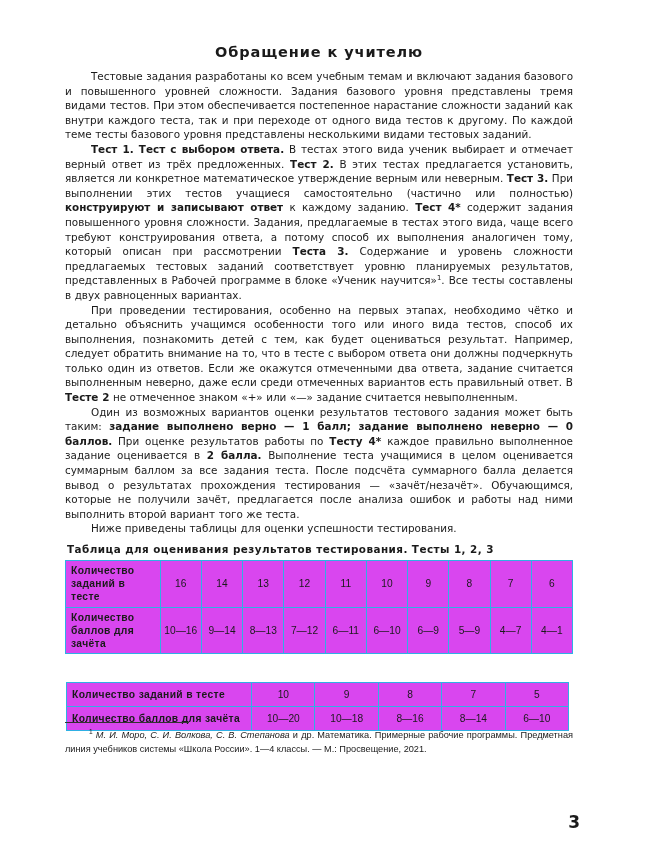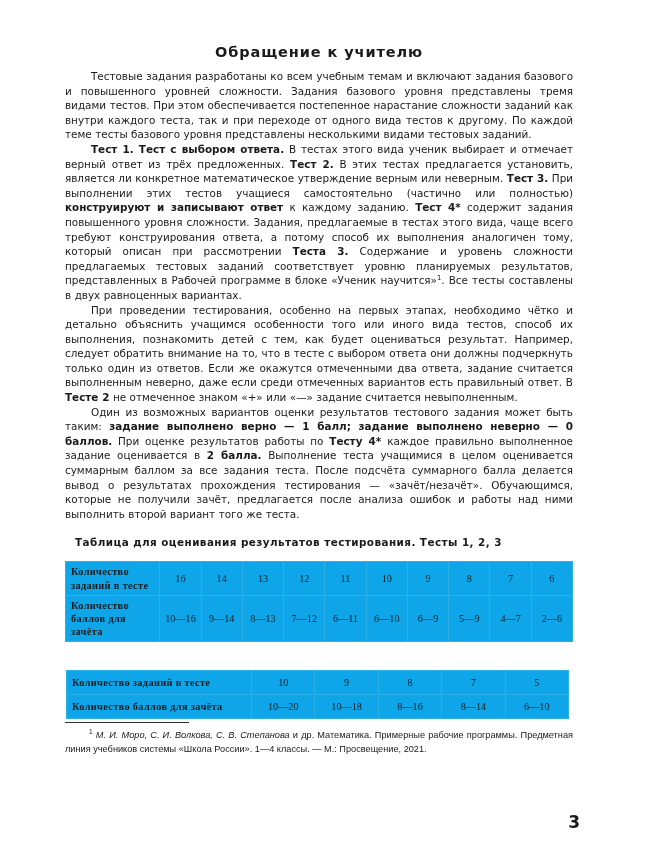--- a/index.html
+++ b/index.html
@@ -51,29 +51,29 @@
   sup.fnref {
     font-size: 6.8px;
     vertical-align: super;
     line-height: 0;
   }
   
   .tbl-caption {
     font-size: 10.4px;
     font-weight: bold;
     letter-spacing: 0.45px;
-    margin: 8px;
+    margin: 0;
     font-family: "DejaVu Sans", sans-serif;
   }
   .tbl-caption.left { text-align: left; padding-left: 2px; }
   .tbl-caption.center { text-align: center; }
   table.grid {
     border-collapse: collapse;
-    font-family: Liberation Serif, serif;
-    background: #0ea5e9;
+    font-family: Liberation Sans, sans-serif;
+    background: #d946ef;
   }
   table.grid td {
     border: 1.4px solid #2fb0e4;
     text-align: center;
     vertical-align: middle;
     font-size: 10.2px;
     color: #1a1a1a;
     padding: 0;
   }
   table.grid td.rowhead {
@@ -133,20 +133,21 @@
 <div class="page">
 
   <div class="content">
 
     <h1 class="title">Обращение к учителю</h1>
 
     <p class="body-par"><span>Тестовые задания разработаны ко всем учебным темам и включают задания базового и повышенного уровней сложности. Задания базового уровня представлены тремя видами тестов. При этом обеспечивается постепенное нарастание сложности заданий как внутри каждого теста, так и при переходе от одного вида тестов к другому. По каждой теме тесты базового уровня представлены несколькими видами тестовых заданий.</span></p>
     <p class="body-par"><b>Тест 1. Тест с выбором ответа.</b><span> В тестах этого вида ученик выбирает и отмечает верный ответ из трёх предложенных. </span><b>Тест 2.</b><span> В этих тестах предлагается установить, является ли конкретное математическое утверждение верным или неверным. </span><b>Тест 3.</b><span> При выполнении этих тестов учащиеся самостоятельно (частично или полностью) </span><b>конструируют и записывают ответ</b><span> к каждому заданию. </span><b>Тест 4*</b><span> содержит задания повышенного уровня сложности. Задания, предлагаемые в тестах этого вида, чаще всего требуют конструирования ответа, а потому способ их выполнения аналогичен тому, который описан при рассмотрении </span><b>Теста 3.</b><span> Содержание и уровень сложности предлагаемых тестовых заданий соответствует уровню планируемых результатов, представленных в Рабочей программе в блоке «Ученик научится»</span><sup class="fnref">1</sup><span>. Все тесты составлены в двух равноценных вариантах.</span></p>
     <p class="body-par"><span>При проведении тестирования, особенно на первых этапах, необходимо чётко и детально объяснить учащимся особенности того или иного вида тестов, способ их выполнения, познакомить детей с тем, как будет оцениваться результат. Например, следует обратить внимание на то, что в тесте с выбором ответа они должны подчеркнуть только один из ответов. Если же окажутся отмеченными два ответа, задание считается выполненным неверно, даже если среди отмеченных вариантов есть правильный ответ. В </span><b>Тесте 2</b><span> не отмеченное знаком «+» или «—» задание считается невыполненным.</span></p>
     <p class="body-par"><span>Один из возможных вариантов оценки результатов тестового задания может быть таким: </span><b>задание выполнено верно — 1 балл; задание выполнено неверно — 0 баллов.</b><span> При оценке результатов работы по </span><b>Тесту 4*</b><span> каждое правильно выполненное задание оценивается в </span><b>2 балла.</b><span> Выполнение теста учащимися в целом оценивается суммарным баллом за все задания теста. После подсчёта суммарного балла делается вывод о результатах прохождения тестирования — «зачёт/незачёт». Обучающимся, которые не получили зачёт, предлагается после анализа ошибок и работы над ними выполнить второй вариант того же теста.</span></p>
+    <p class="body-par"><span>Ниже приведены таблицы для оценки успешности тестирования.</span></p>
 
     <div class="spacer-sm"></div>
 
     <div class="tbl-caption left">Таблица для оценивания результатов тестирования. Тесты 1, 2, 3</div>
     <div style="height:5px"></div>
     <table class="grid" id="table-tests123">
       <tbody>
         <tr class="row-count">
           <td class="rowhead">Количество заданий в тесте</td>
           <td class="cell">16</td>
@@ -164,21 +165,21 @@
           <td class="rowhead">Количество баллов для зачёта</td>
           <td class="cell">10—16</td>
           <td class="cell">9—14</td>
           <td class="cell">8—13</td>
           <td class="cell">7—12</td>
           <td class="cell">6—11</td>
           <td class="cell">6—10</td>
           <td class="cell">6—9</td>
           <td class="cell">5—9</td>
           <td class="cell">4—7</td>
-          <td class="cell">2—6</td>
+          <td class="cell">4—1</td>
         </tr>
       </tbody>
     </table>
 
     <div style="height:22px"></div>
 
     <div style="height:6px"></div>
     <table class="grid" id="table-test4" style="margin-left:1px">
       <tbody>
         <tr>

